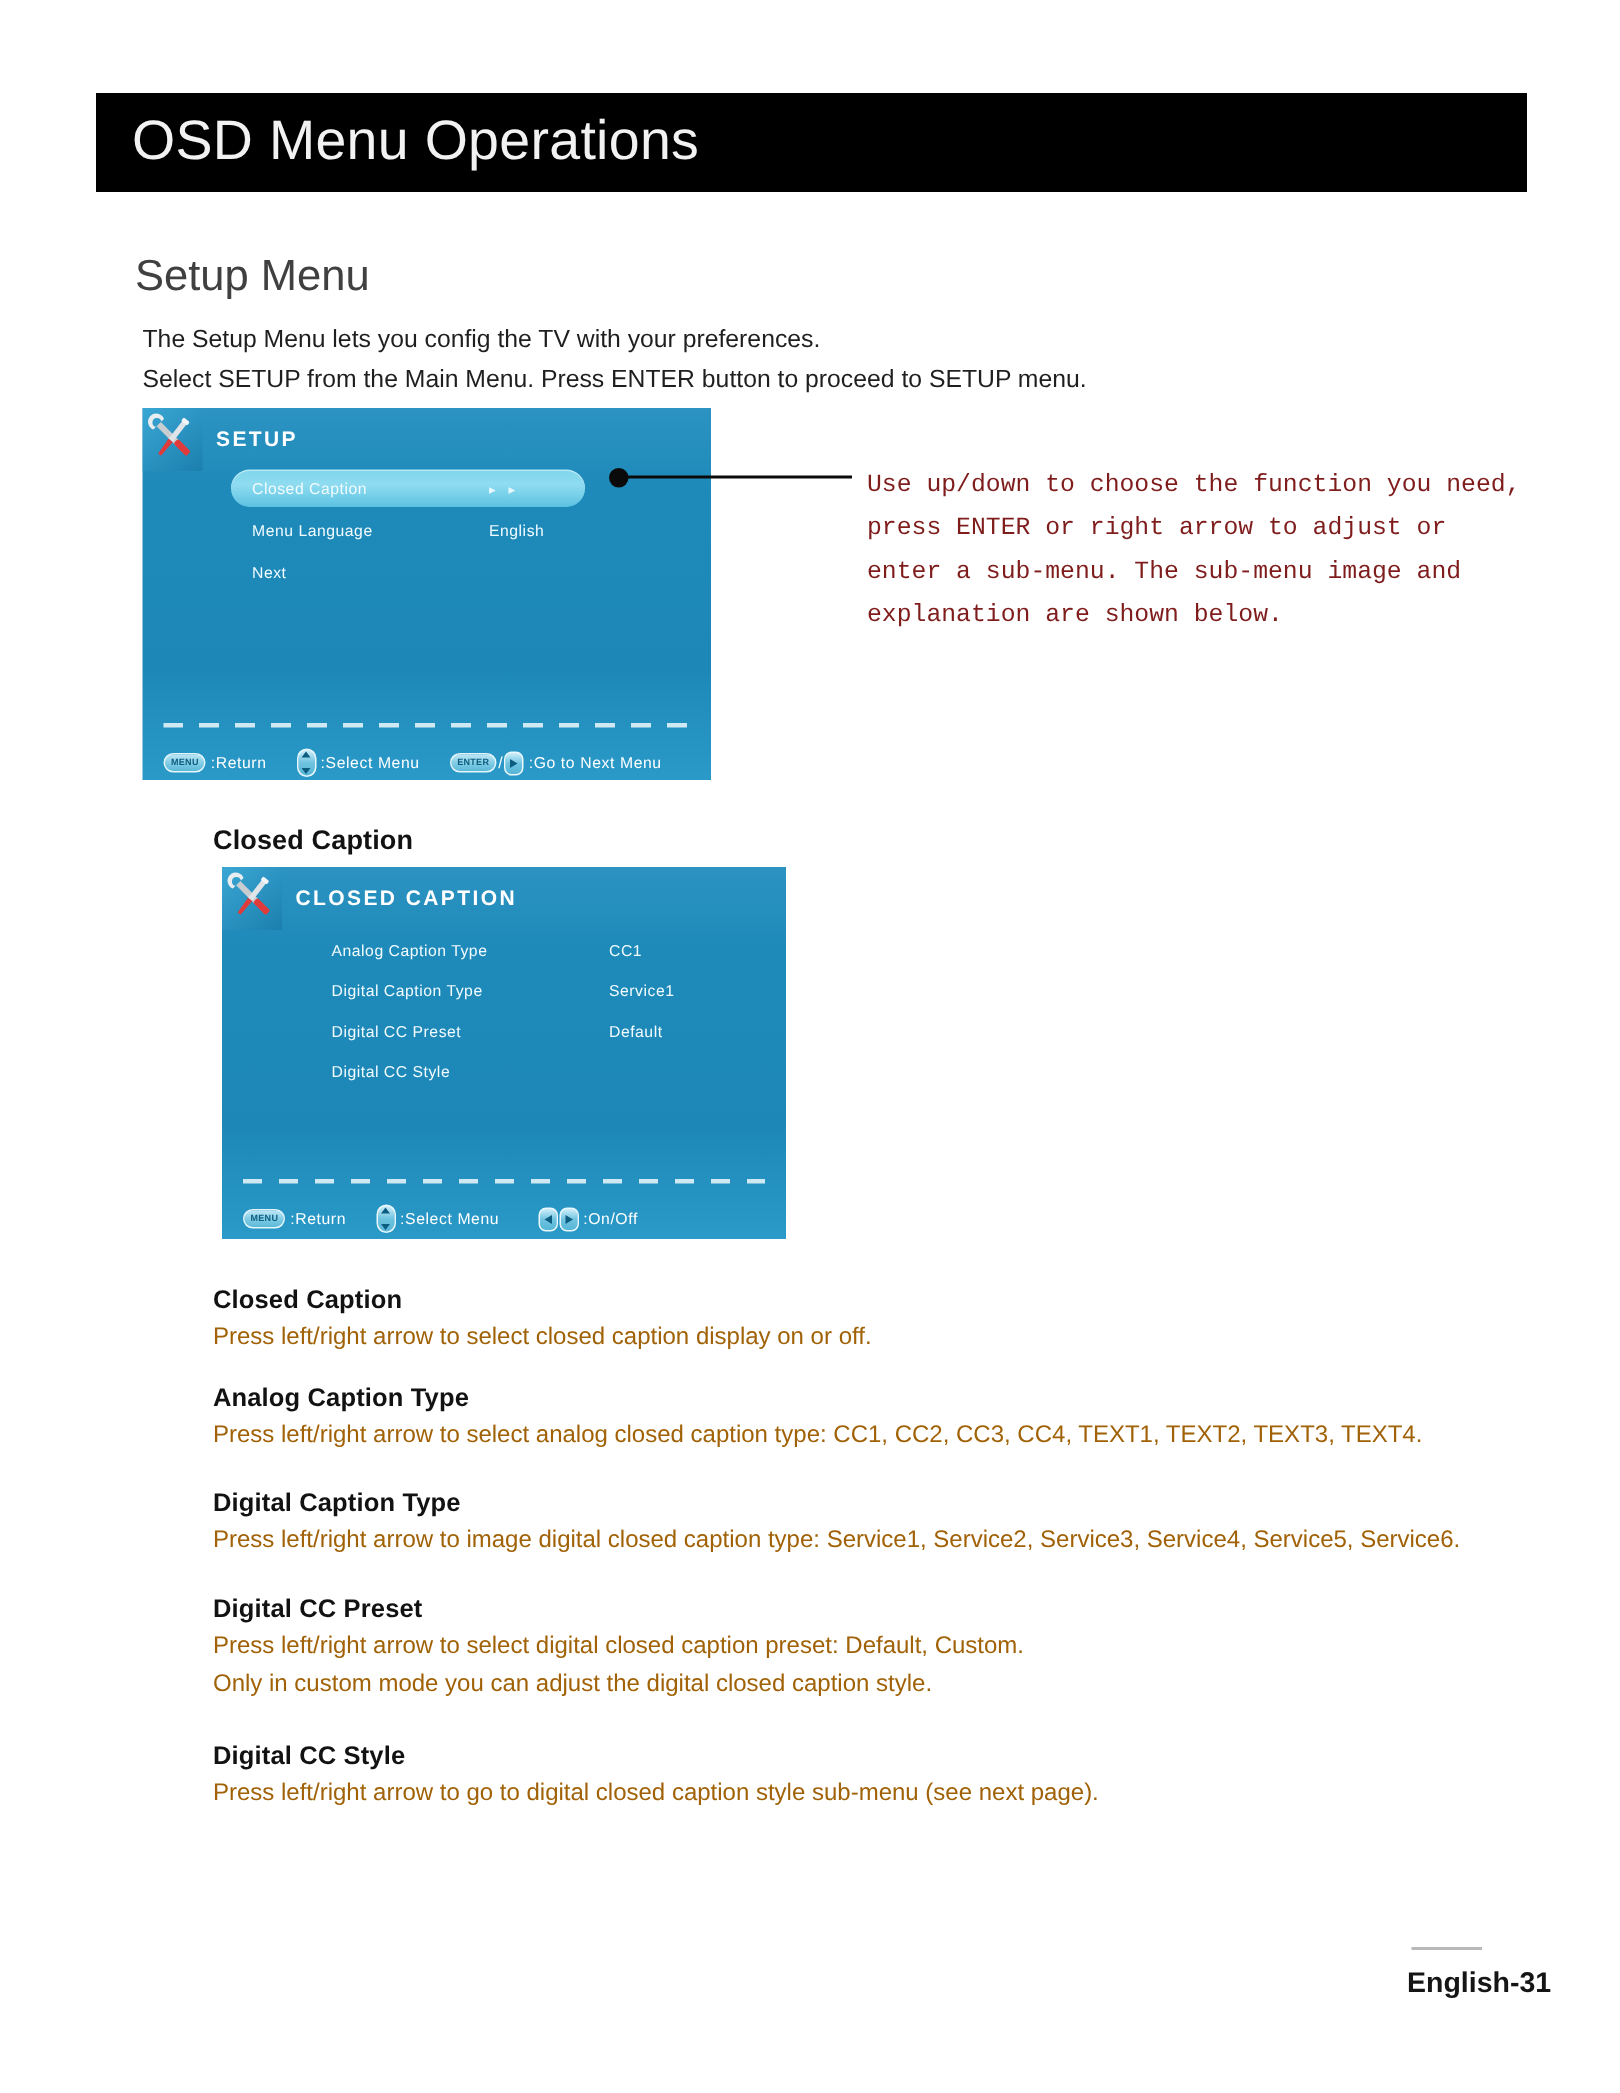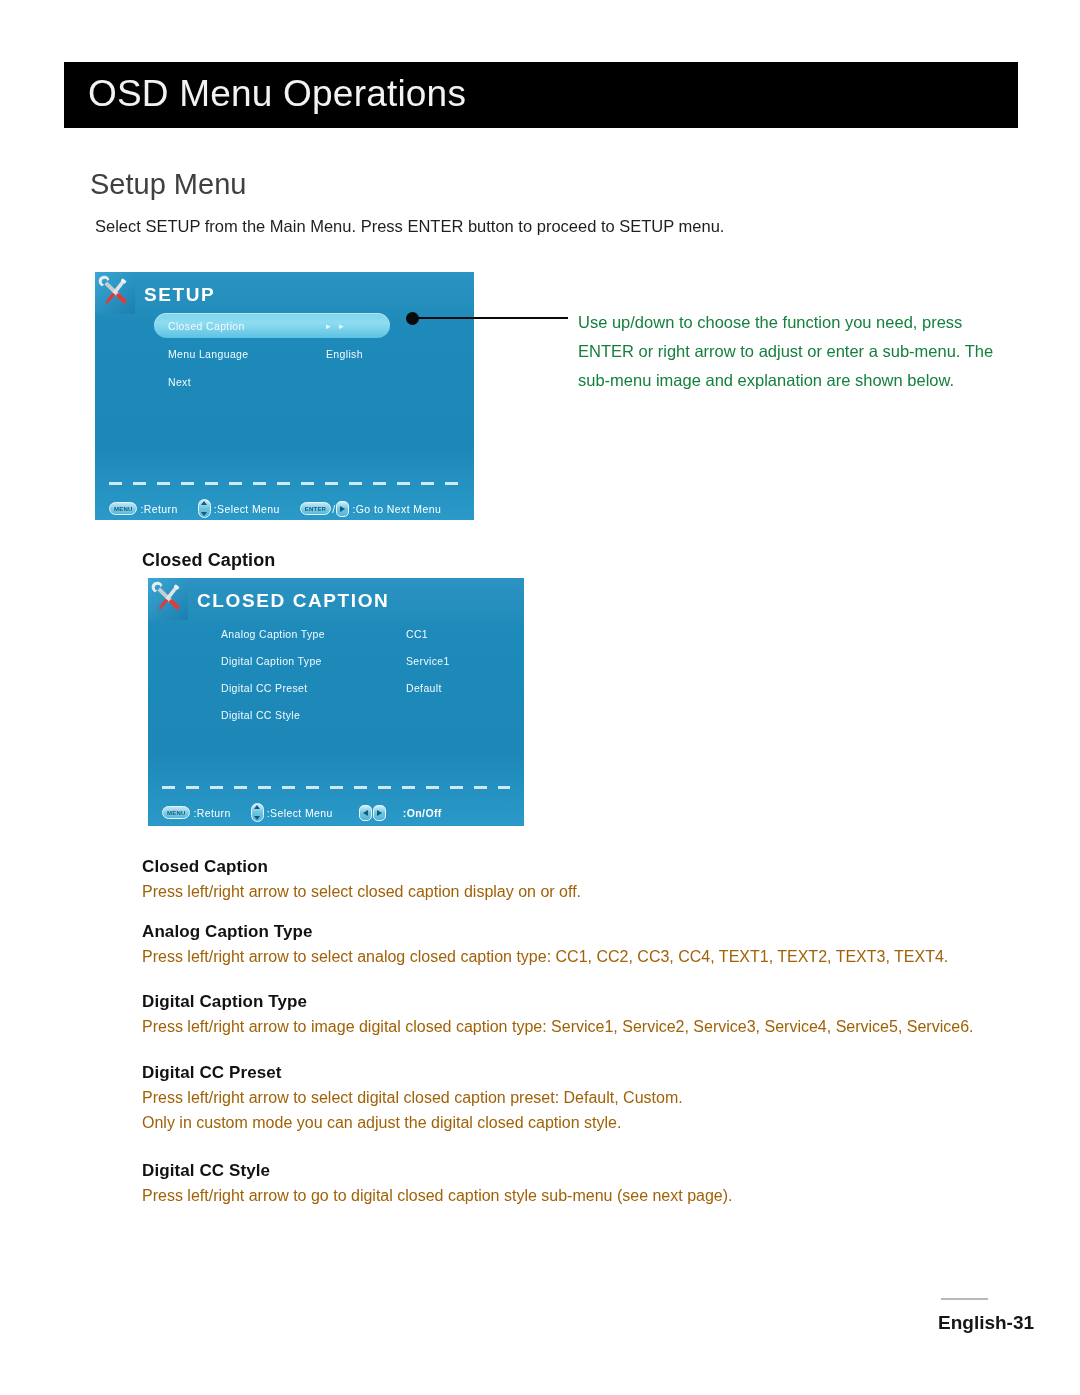--- a/index.html
+++ b/index.html
@@ -69,21 +69,21 @@
     left: 0px;
     top: 0px;
     width: 40px;
     height: 42px;
     background: linear-gradient(140deg, #3ba7d4 0%, #1b7fae 100%);
   }
   .osd-icon svg { display:block; }
   .osd-title {
     position: absolute;
     color: #ffffff;
-    font-size: 19px;
+    font-size: 14px;
     font-weight: 700;
     letter-spacing: 1.6px;
   }
   .osd-rows {
     position: absolute;
   }
   .osd-row {
     position: relative;
     height: 25px;
     display: flex;
@@ -185,22 +185,23 @@
   }
   .callout-line {
     position: absolute;
     height: 2px;
     background: #0a0a0a;
   }
   .callout-text {
     position: absolute;
     font-size: 16.5px;
     line-height: 29px;
-    color: #15803d;
+    color: #7f1d1d;
     width: 440px;
+    font-family: Liberation Mono, monospace;
   }
 
   
   .sub-h {
     position: absolute;
     font-size: 17px;
     font-weight: 700;
     color: #121212;
     letter-spacing: .1px;
   }
@@ -230,20 +231,21 @@
 </style>
 </head>
 <body>
 
 <div class="banner">
   <div class="banner-title">OSD Menu Operations</div>
 </div>
 
 <div class="section-title">Setup Menu</div>
 <div class="intro">
+  <div>The Setup Menu lets you config the TV with your preferences.</div>
   <div>Select SETUP from the Main Menu. Press ENTER button to proceed to SETUP menu.</div>
 </div>
 
 <div class="osd" style="left:95px; top:272px; width:379px; height:248px;">
   <div class="osd-icon">
     <svg width="40" height="42" viewBox="0 0 40 42" aria-hidden="true">
       <g transform="translate(20,20) rotate(-45)">
         <rect x="-2" y="-13" width="4" height="18" fill="#c8cdd2"></rect>
         <path d="M-5,-13 a5.5,5.5 0 1 1 10,0 l-2.5,0 a3,3 0 1 0 -5,0 z" fill="#e9edf0"></path>
         <rect x="-2.2" y="3" width="4.4" height="12" rx="1.2" fill="#e03b3b"></rect>
@@ -353,21 +355,21 @@
       </span>
       <span style="margin-left:3px;">:Select Menu</span>
     </span>
     <span class="grp" style="margin-left:26px;">
       <span class="key-arrow">
           <span class="tri tri-lf"></span>
         </span>
       <span class="key-arrow" style="margin-left:1px;">
           <span class="tri tri-rt"></span>
         </span>
-      <span style="margin-left:17px;font-weight:bold;">:On/Off</span>
+      <span style="margin-left:3px;">:On/Off</span>
     </span>
   </div>
 </div>
 
 <div class="sub-h" style="left:142px; top:857px;">Closed Caption</div>
 <div class="body-p" style="left:142px; top:883px;">Press left/right arrow to select closed caption display on or off.</div>
 
 <div class="sub-h" style="left:142px; top:922px;">Analog Caption Type</div>
 <div class="body-p" style="left:142px; top:948px;">Press left/right arrow to select analog closed caption type: CC1, CC2, CC3, CC4, TEXT1, TEXT2, TEXT3, TEXT4.</div>
 

